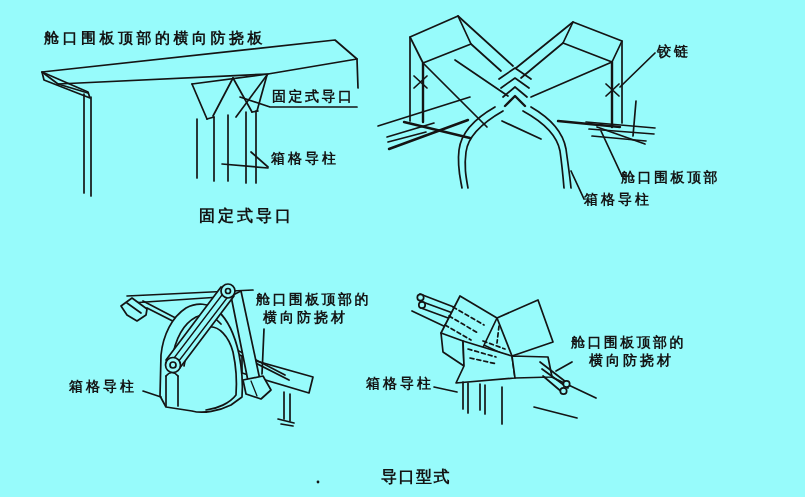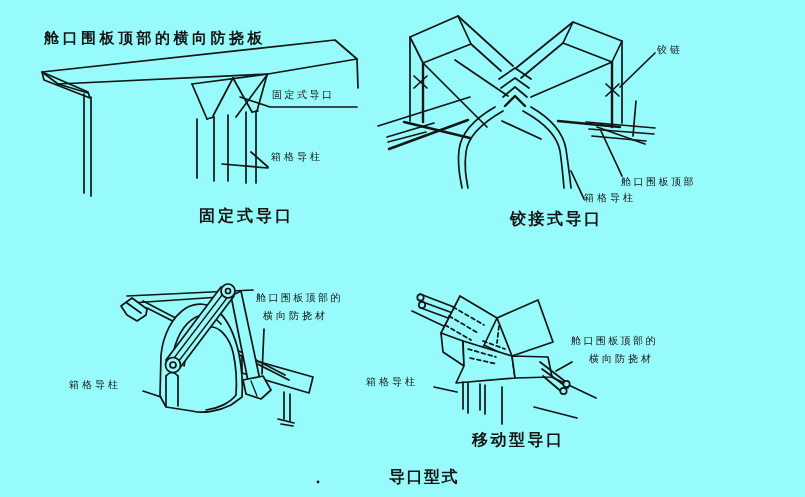--- a/index.html
+++ b/index.html
@@ -10,21 +10,21 @@
     color:var(--ink,#141414);
     overflow:hidden;
   }
   svg.art{position:absolute;left:0;top:0}
   svg.art *{stroke:var(--ink,#141414);stroke-width:1.7;fill:none;stroke-linecap:round;stroke-linejoin:round}
   svg.art .bgfill{fill:var(--bg,#97fbfb)}
   svg.art .thick{stroke-width:2.4}
   svg.art .thin{stroke-width:1.3}
   svg.art .dash{stroke-dasharray:4 3;stroke-width:1.3}
   svg.art .dot{fill:var(--ink,#141414);stroke:none}
-  .lbl{position:absolute;white-space:nowrap;line-height:1.12;font-size:10px;font-weight:400}
+  .lbl{position:absolute;white-space:nowrap;line-height:1.12;font-size:14px;font-weight:700}
   .cap{position:absolute;white-space:nowrap;line-height:1.1;font-size:16px;font-weight:700}
 </style>
 </head>
 <body>
 
 <div class="stage" style="--bg: #97fbfb; --ink: #141414;">
 
   <svg class="art" width="805" height="497" viewBox="0 0 805 497">
 
     <g>
@@ -235,27 +235,25 @@
 
     <circle class="dot" cx="318" cy="482" r="1.4"></circle>
   </svg>
 
   <div class="lbl" style="left:44px;top:30px;font-size:15px;letter-spacing:3.5px;font-weight:600">舱口围板顶部的横向防挠板</div>
   <div class="lbl" style="left:272px;top:89px;letter-spacing:2.5px">固定式导口</div>
   <div class="lbl" style="left:271px;top:151px;letter-spacing:3px">箱格导柱</div>
   <div class="cap" style="left:199px;top:207px;letter-spacing:3px">固定式导口</div>
 
   <div class="lbl" style="left:657px;top:44px;letter-spacing:3px">铰链</div>
-  <div class="lbl" style="left:621px;top:176px;letter-spacing:2.5px">舱口围板顶部</div>
+  <div class="lbl" style="left:621px;top:170px;letter-spacing:2.5px">舱口围板顶部</div>
   <div class="lbl" style="left:584px;top:192px;letter-spacing:3px">箱格导柱</div>
-  <div class="cap" style="left:510px;top:210px;letter-spacing:2.5px">铰接式导口</div>
 
   <div class="lbl" style="left:256px;top:292px;letter-spacing:2.4px">舱口围板顶部的</div>
   <div class="lbl" style="left:263px;top:310px;letter-spacing:3px">横向防挠材</div>
   <div class="lbl" style="left:69px;top:379px;letter-spacing:3px">箱格导柱</div>
 
   <div class="lbl" style="left:571px;top:335px;letter-spacing:2.4px">舱口围板顶部的</div>
   <div class="lbl" style="left:589px;top:353px;letter-spacing:3px">横向防挠材</div>
   <div class="lbl" style="left:366px;top:376px;letter-spacing:3px">箱格导柱</div>
-  <div class="cap" style="left:472px;top:431px;letter-spacing:2.5px">移动型导口</div>
-
-  <div class="cap" style="left:389px;top:468px;letter-spacing:1.5px">导口型式</div>
+
+  <div class="cap" style="left:381px;top:468px;letter-spacing:1.5px">导口型式</div>
 </div>
 
 </body></html>

